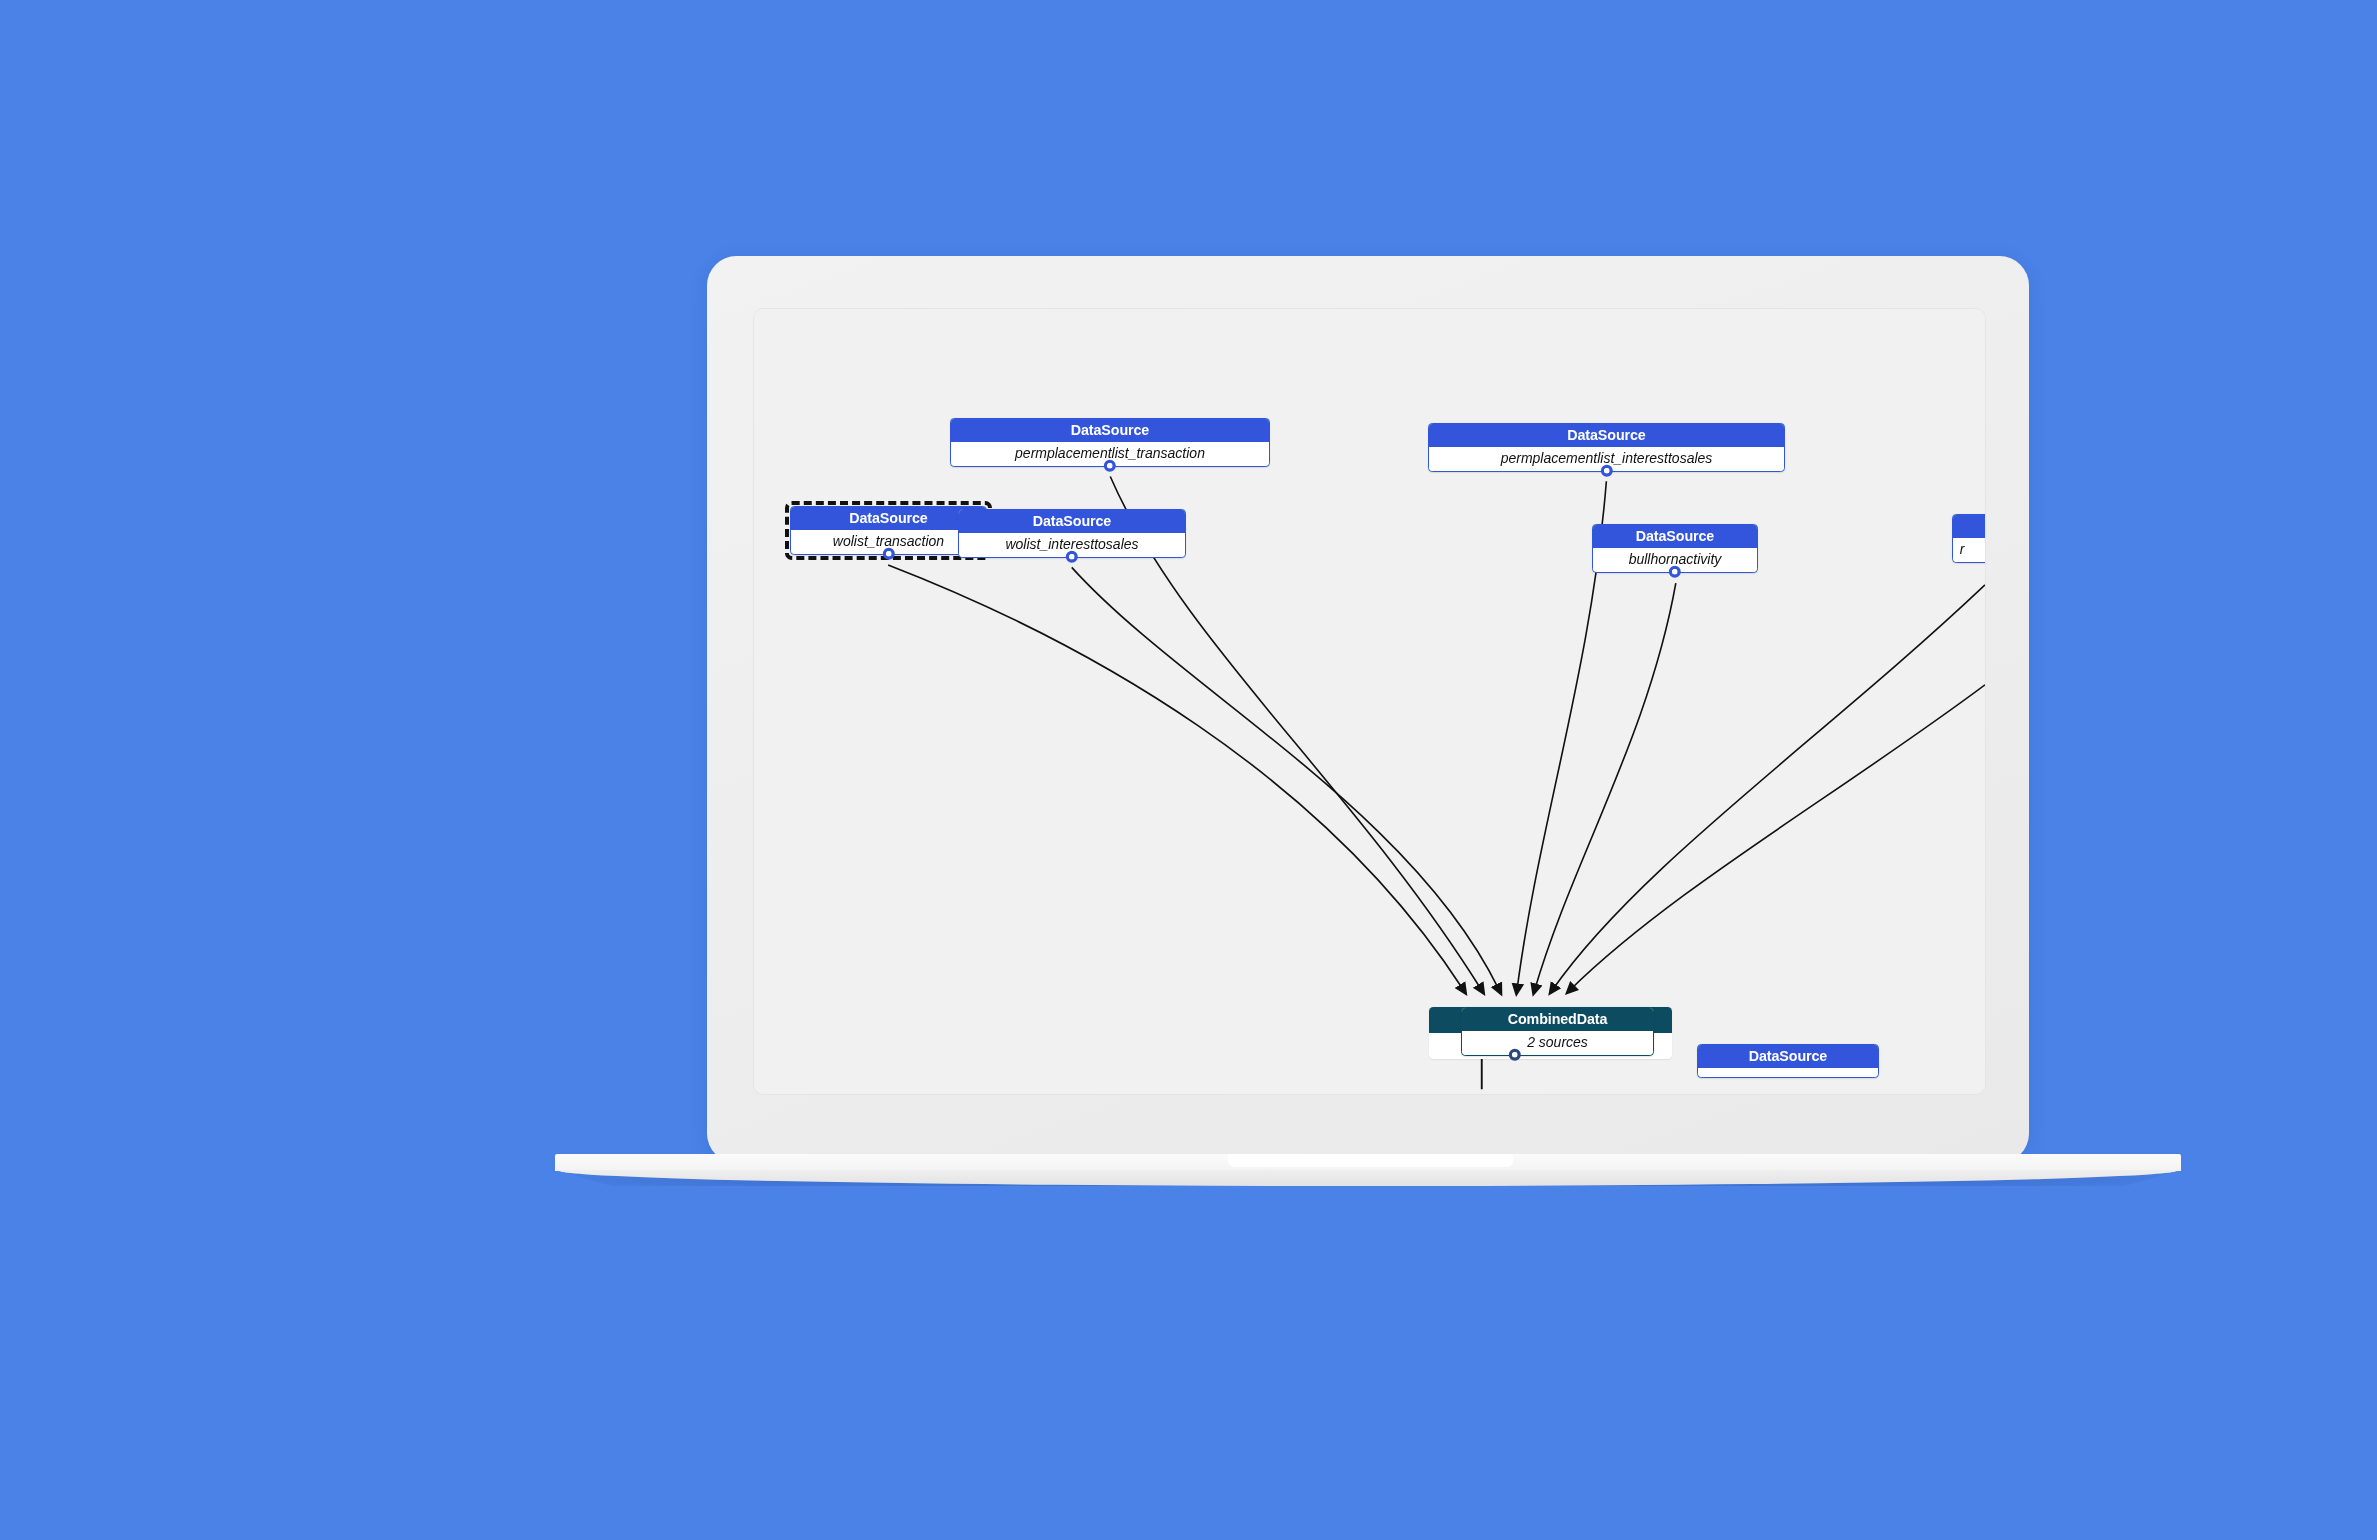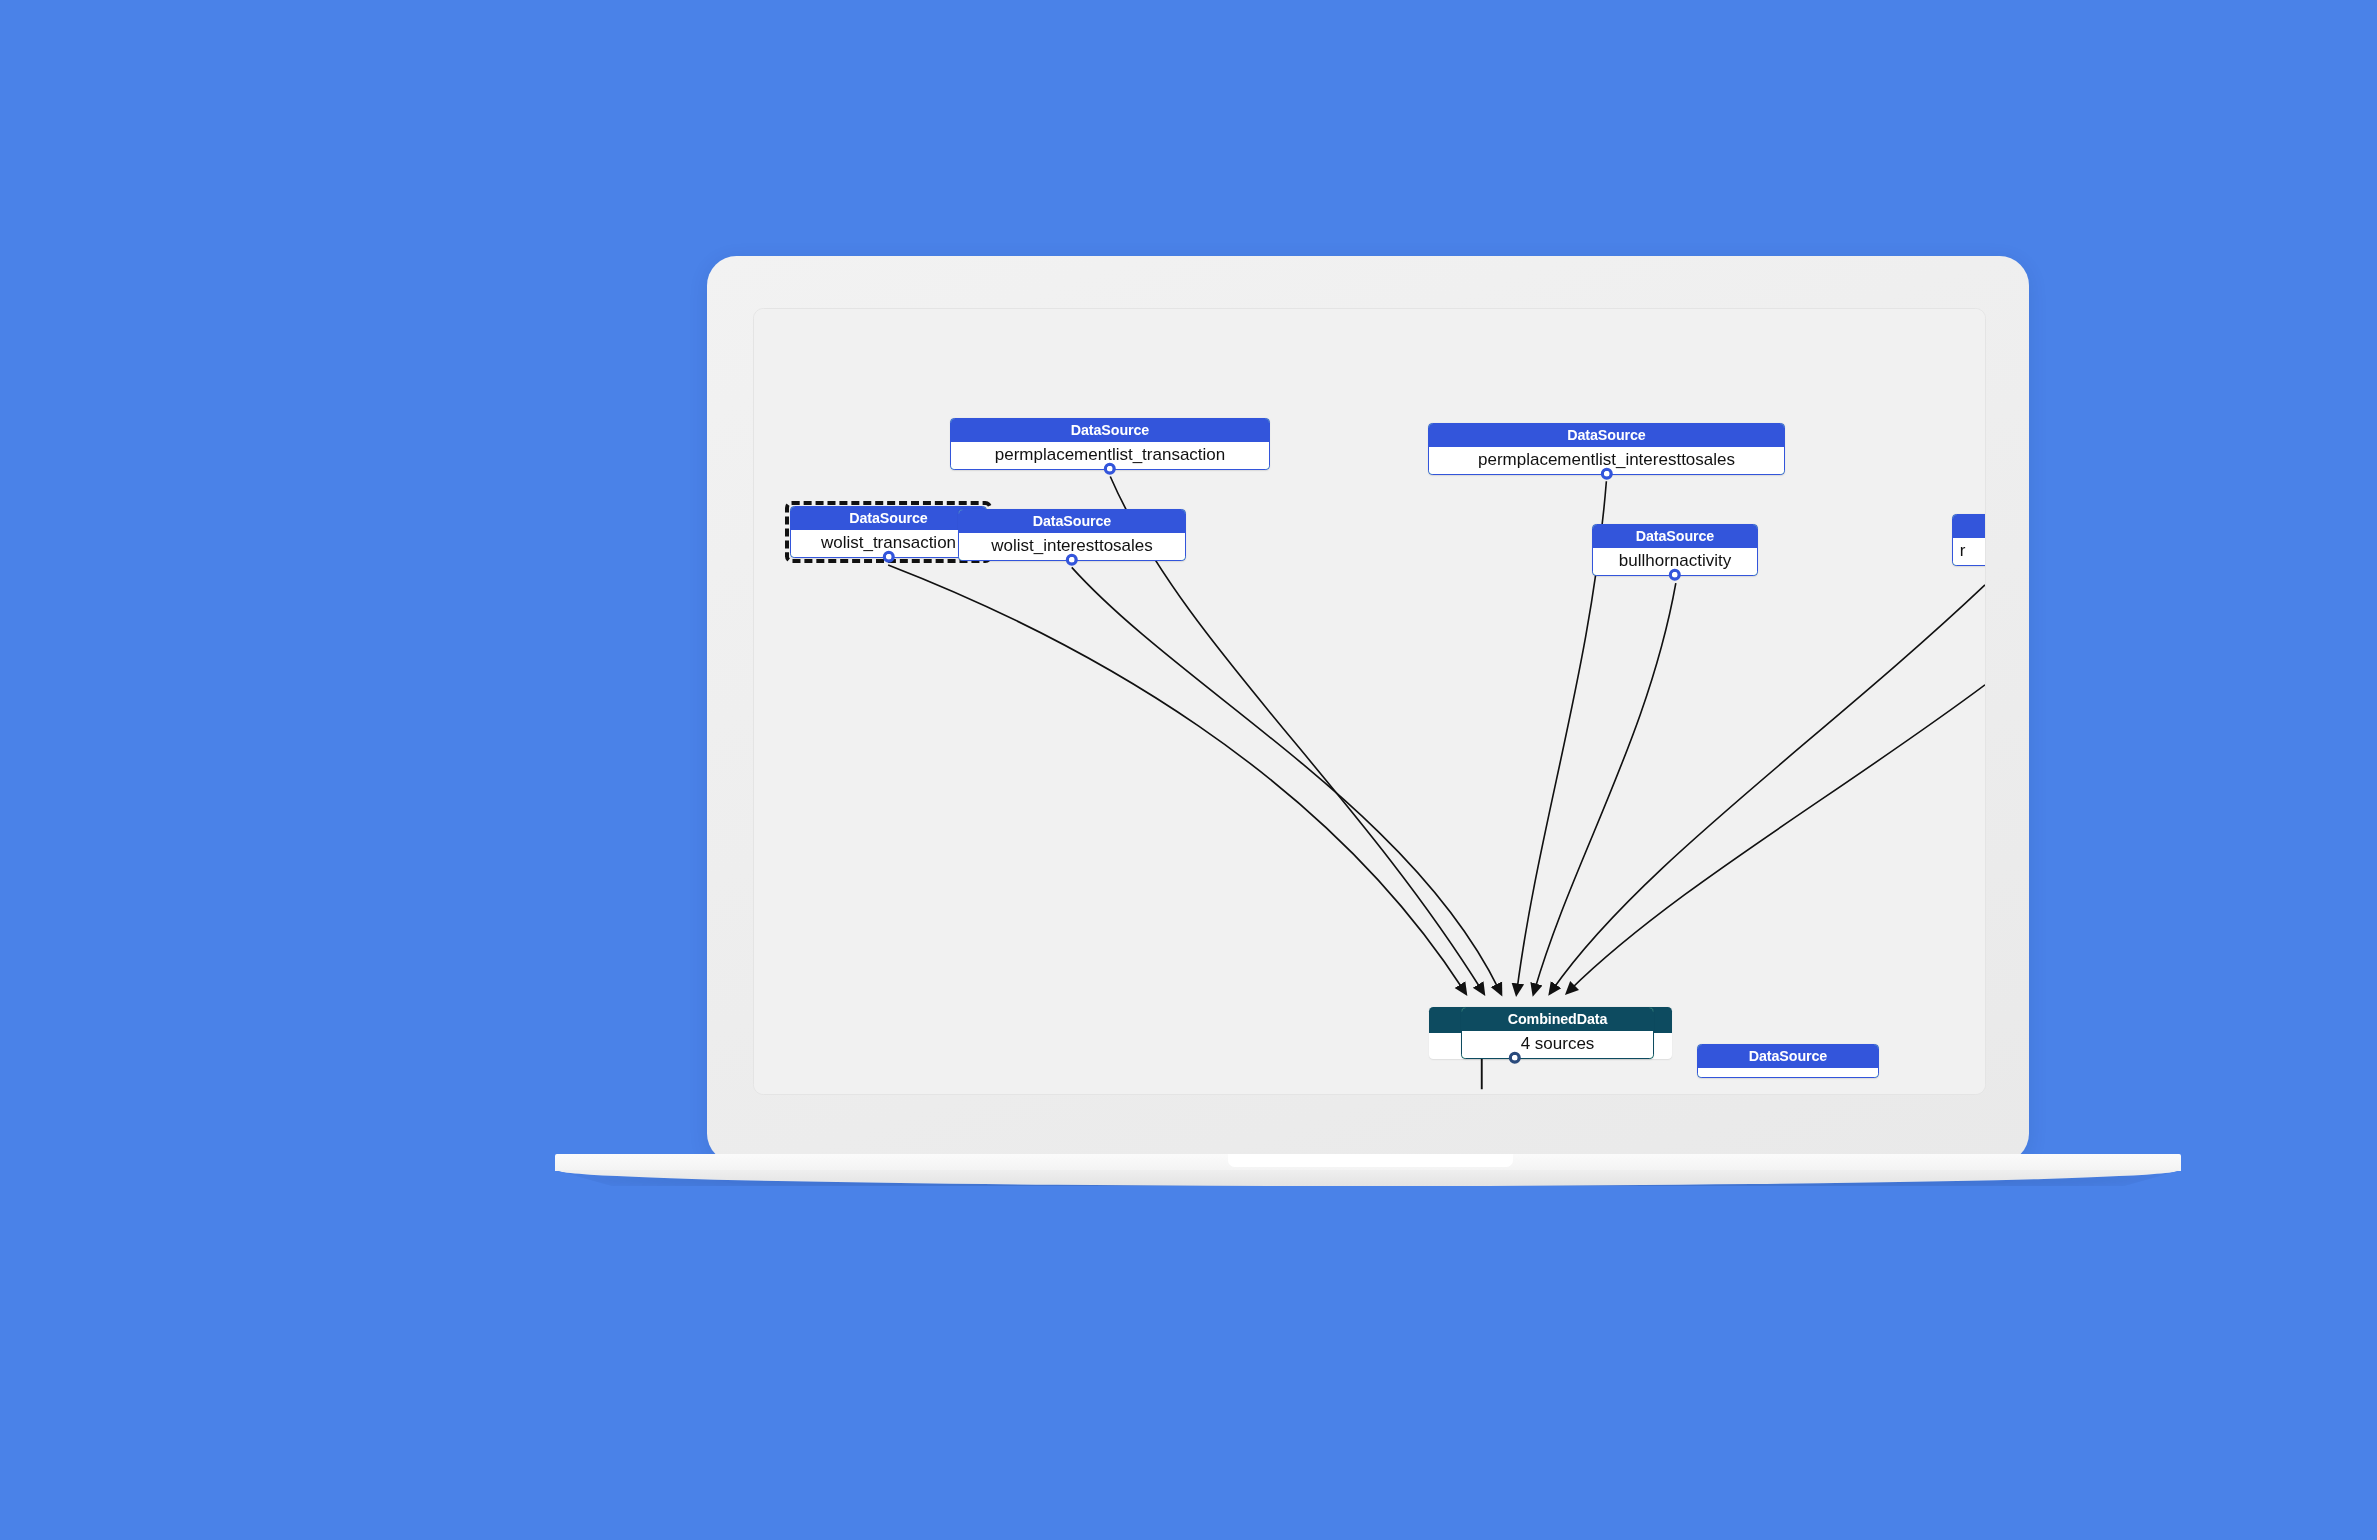--- a/index.html
+++ b/index.html
@@ -105,27 +105,28 @@
     font-weight: bold;
     text-align: center;
     padding: 4.3px 0 4.8px;
     border-radius: 3.8px 3.8px 0 0;
     letter-spacing: -0.1px;
     line-height: 1.0;
   }
   .node-body {
     background: #ffffff;
     color: #111111;
-    font-size: 17px;
+    font-size: 14px;
     text-align: center;
     padding: 3.8px 4.8px 4.8px;
     border-radius: 0 0 3.8px 3.8px;
     line-height: 1.05;
     white-space: nowrap;
     overflow: hidden;
+    font-style: italic;
   }
 
   .node-datasource {
     border: 1.4px solid #3355db;
   }
   .node-datasource .node-header { background: #3355db; }
 
   .node-combined {
     border: 1.4px solid #0d4b60;
   }
@@ -247,21 +248,21 @@
       <div class="flow-node node-datasource" style="left:943px; top:735px; width:182px;">
         <div class="node-header">DataSource</div>
         <div class="node-body"></div>
       </div>
 
       <div id="combined-shadow" style="left:675px; top:698px; width:243px; height:52px;"></div>
       <div id="combined-shadow-top" style="left:675px; top:698px; width:243px; height:26px;"></div>
 
       <div class="flow-node node-combined" style="left:675px; top:698px; width:193px;margin-left:32px;">
         <div class="node-header">CombinedData</div>
-        <div class="node-body">4 sources</div>
+        <div class="node-body">2 sources</div>
         <div class="port port-teal" style="left:27.5%; top:100%;"></div>
       </div>
 
     </div>
   </div>
 
   <div id="laptop-base"></div>
   <div id="laptop-base-lower"></div>
   <div id="laptop-notch"></div>
 

